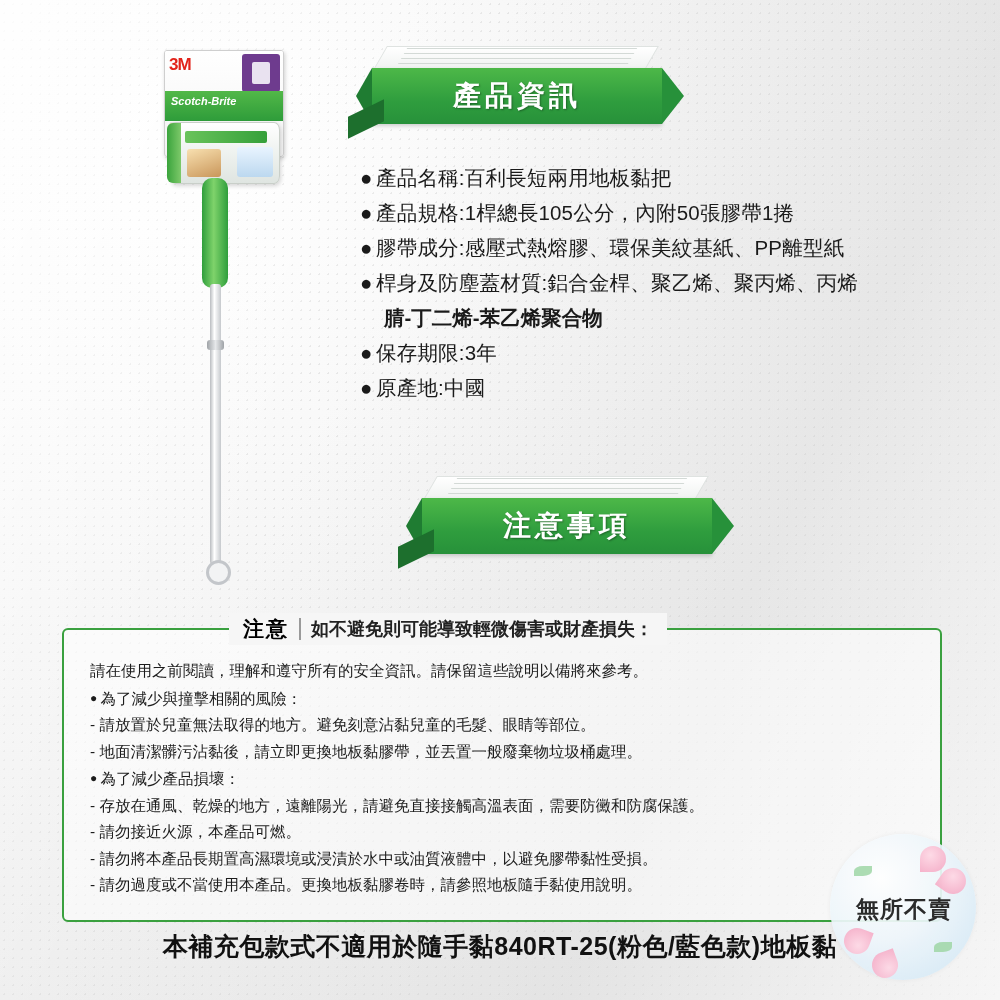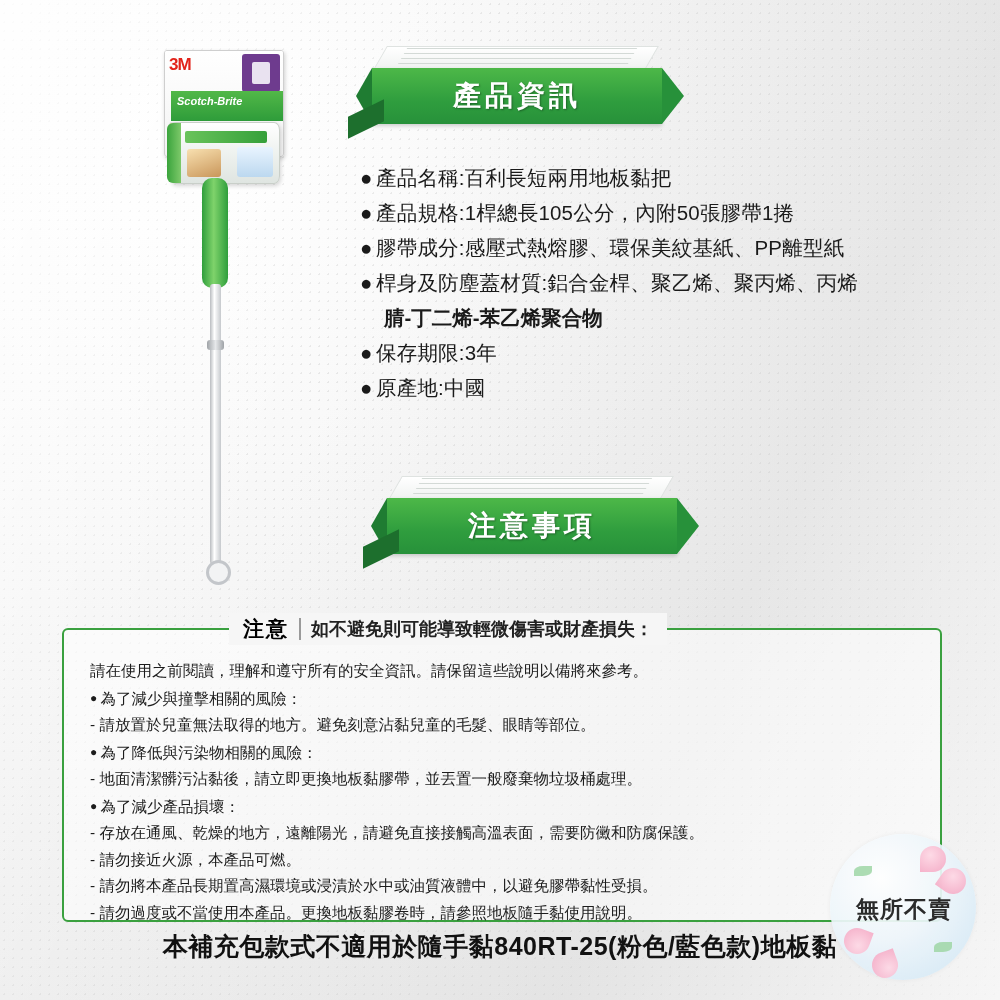--- a/index.html
+++ b/index.html
@@ -74,21 +74,20 @@
   .box-purple:after {
     content: "";
     position: absolute; left: 10px; top: 8px;
     width: 18px; height: 22px;
     background: #e9e2f0;
     border-radius: 2px;
   }
   .greenband {
     position: absolute; left: 0; top: 40px; width: 100%; height: 30px;
     background: linear-gradient(180deg,#52b848 0%, #2e9c3a 100%);
-    margin-left: 6px;
   }
   .greenband .brand {
     position: absolute; left: 6px; top: 4px;
     color: #fff; font-size: 11px; font-weight: bold;
     font-style: italic;
   }
   .box-label {
     position: absolute; left: 5px; top: 72px;
     font-size: 7px; color: #444;
   }
@@ -231,21 +230,21 @@
     width: 230px; height: 18px;
     background: repeating-linear-gradient(
       to bottom,
       #cfd6d2 0px, #cfd6d2 1px, transparent 1px, transparent 5px
     );
     transform: skewX(-30deg);
     opacity: 0.9;
   }
 
   #banner-product { left: 372px; top: 68px; }
-  #banner-notice  { left: 387px; top: 498px; }
+  #banner-notice  { left: 422px; top: 498px; }
 
   
   .spec-list {
     position: absolute;
     left: 360px;
     top: 160px;
     width: 600px;
     color: #1a1a1a;
   }
   .spec-item {
@@ -439,21 +438,20 @@
   <div class="caution-box">
     <div class="caution-head">
       <span class="caution-word">注意</span>
       <span class="caution-sep"></span>
       <span class="caution-sub">如不避免則可能導致輕微傷害或財產損失：</span>
     </div>
     <div class="caution-body">
       <div class="cb-line">請在使用之前閱讀，理解和遵守所有的安全資訊。請保留這些說明以備將來參考。</div>
       <div class="cb-line dot">為了減少與撞擊相關的風險：</div>
       <div class="cb-line dash">請放置於兒童無法取得的地方。避免刻意沾黏兒童的毛髮、眼睛等部位。</div>
-      <div class="cb-line dot">為了降低與污染物相關的風險：</div>
       <div class="cb-line dash">地面清潔髒污沾黏後，請立即更換地板黏膠帶，並丟置一般廢棄物垃圾桶處理。</div>
       <div class="cb-line dot">為了減少產品損壞：</div>
       <div class="cb-line dash">存放在通風、乾燥的地方，遠離陽光，請避免直接接觸高溫表面，需要防黴和防腐保護。</div>
       <div class="cb-line dash">請勿接近火源，本產品可燃。</div>
       <div class="cb-line dash">請勿將本產品長期置高濕環境或浸漬於水中或油質液體中，以避免膠帶黏性受損。</div>
       <div class="cb-line dash">請勿過度或不當使用本產品。更換地板黏膠卷時，請參照地板隨手黏使用說明。</div>
     </div>
   </div>
 
   <div class="footer-text">本補充包款式不適用於隨手黏840RT-25(粉色/藍色款)地板黏</div>

